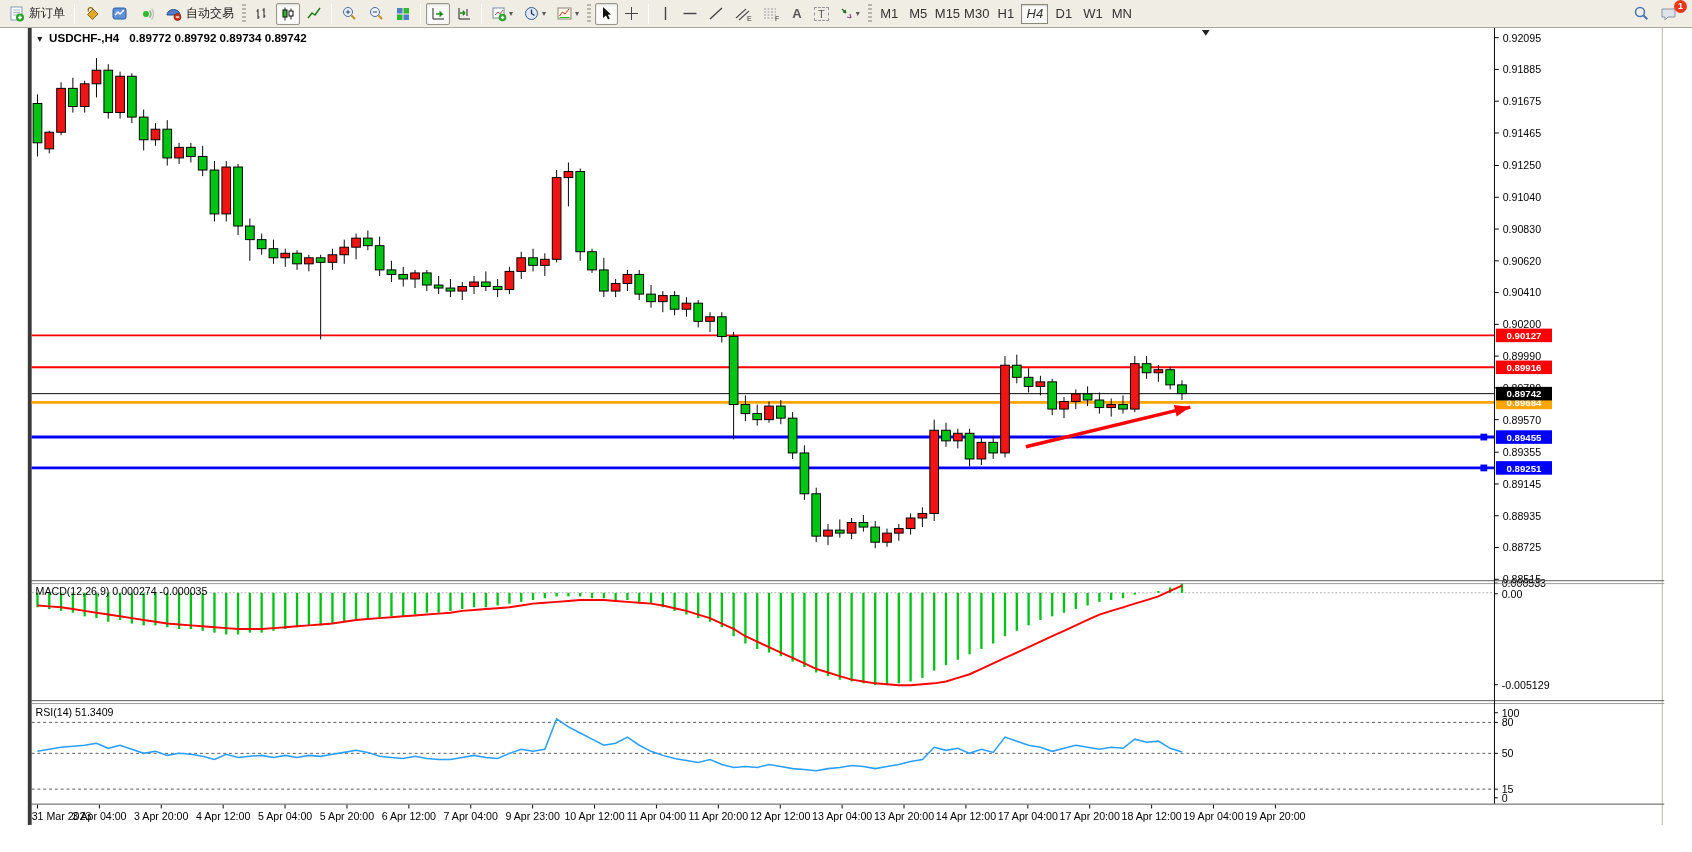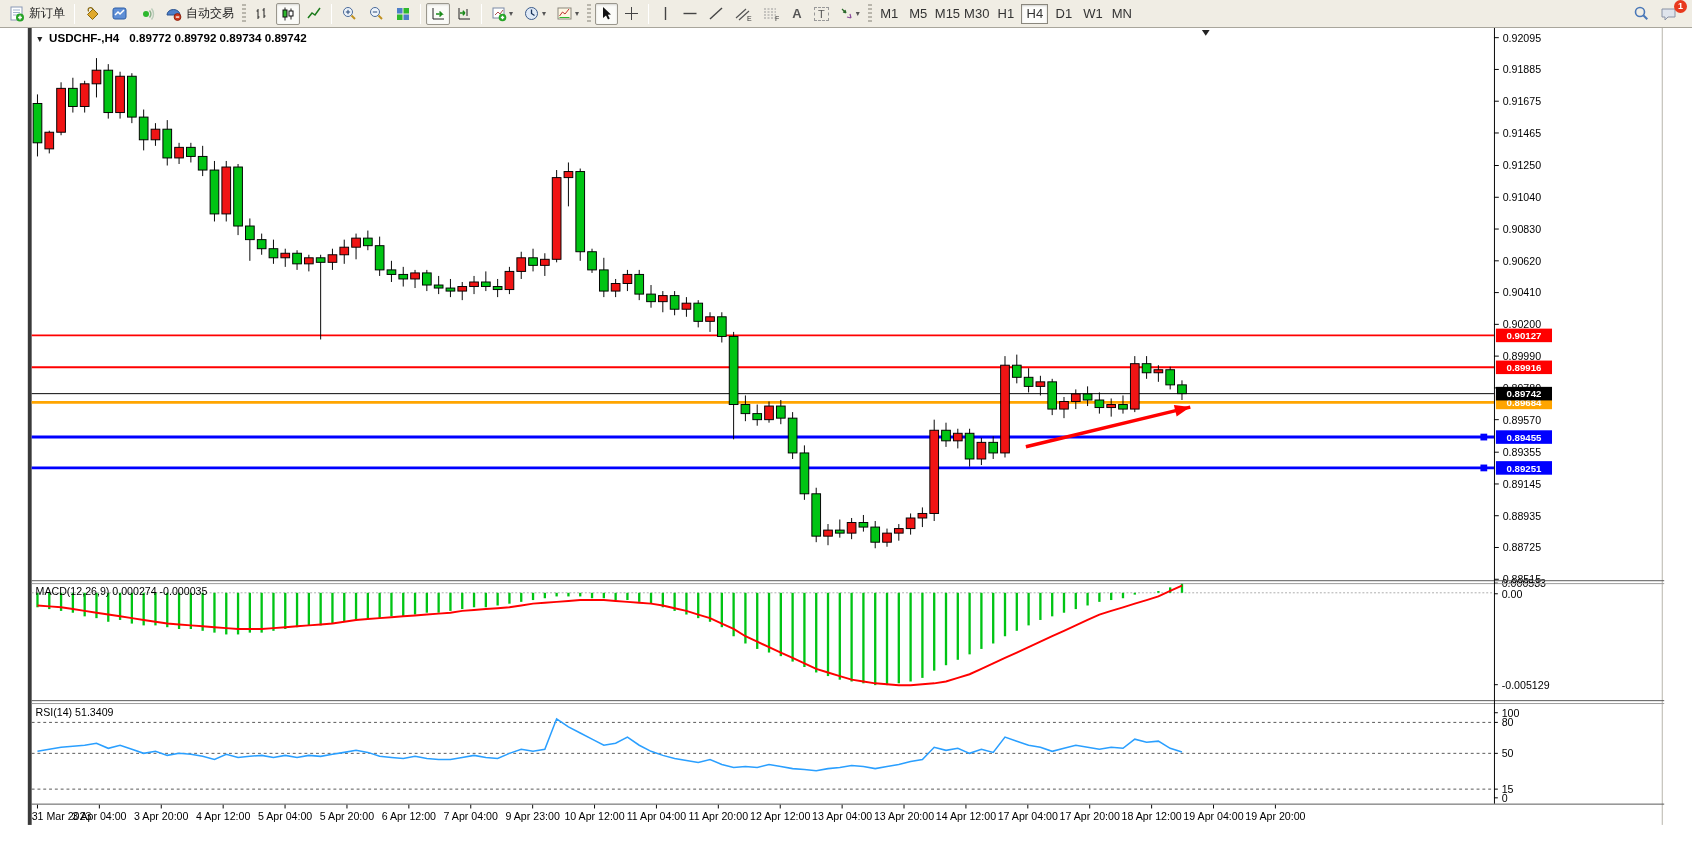--- a/index.html
+++ b/index.html
@@ -11,21 +11,21 @@
   #toolbar{position:absolute;left:0;top:0;width:1692px;height:28px;background:#f0ede4;
     border-bottom:1px solid #a9a69c;display:flex;align-items:center;padding:0 4px;}
   .tb-btn{height:22px;min-width:22px;display:flex;align-items:center;justify-content:center;
     margin:0 1px;padding:0 3px;border:1px solid transparent;border-radius:2px;font-size:12px;color:#222;}
   .tb-btn.pressed{background:#fbfbf8;border:1px solid #9a978d;box-shadow:inset 0 1px 2px rgba(0,0,0,.15);}
   .tb-btn .lbl{margin-left:4px;white-space:nowrap;}
   .tb-sep{width:1px;height:20px;background:#c3c0b6;border-right:1px solid #fff;margin:0 4px;}
   .tb-grip{width:4px;height:20px;margin:0 3px;background:repeating-linear-gradient(180deg,#b9b6ac 0 2px,transparent 2px 4px);}
   .tf-btn{height:20px;min-width:27px;display:flex;align-items:center;justify-content:center;
     font-size:13px;color:#333;border:1px solid transparent;margin:0 1px;}
-  .tf-btn.active{background:#fdfdfb;border:1px solid #8a877d;box-shadow:inset 0 1px 2px rgba(0,0,0,.18);}
+  .tf-btn.active{background:#fdfdfb;border:1px solid #8a877d;box-shadow:inset 0 1px 2px rgba(0,0,0,.18);font-style:italic;}
   .dd{font-size:8px;color:#555;margin-left:2px;}
   #tb-right{margin-left:auto;display:flex;align-items:center;}
   .badge{position:absolute;top:-4px;right:-6px;width:13px;height:13px;border-radius:50%;
     background:#e8391d;color:#fff;font-size:9px;font-weight:bold;display:flex;align-items:center;justify-content:center;}
   .iconwrap{position:relative;}
 
   
   #chartwin{position:absolute;left:0;top:28px;width:1692px;height:824px;background:#fff;}
   #chart-svg{position:absolute;left:0;top:0;}
   text{font-family:"Liberation Sans",sans-serif;}

